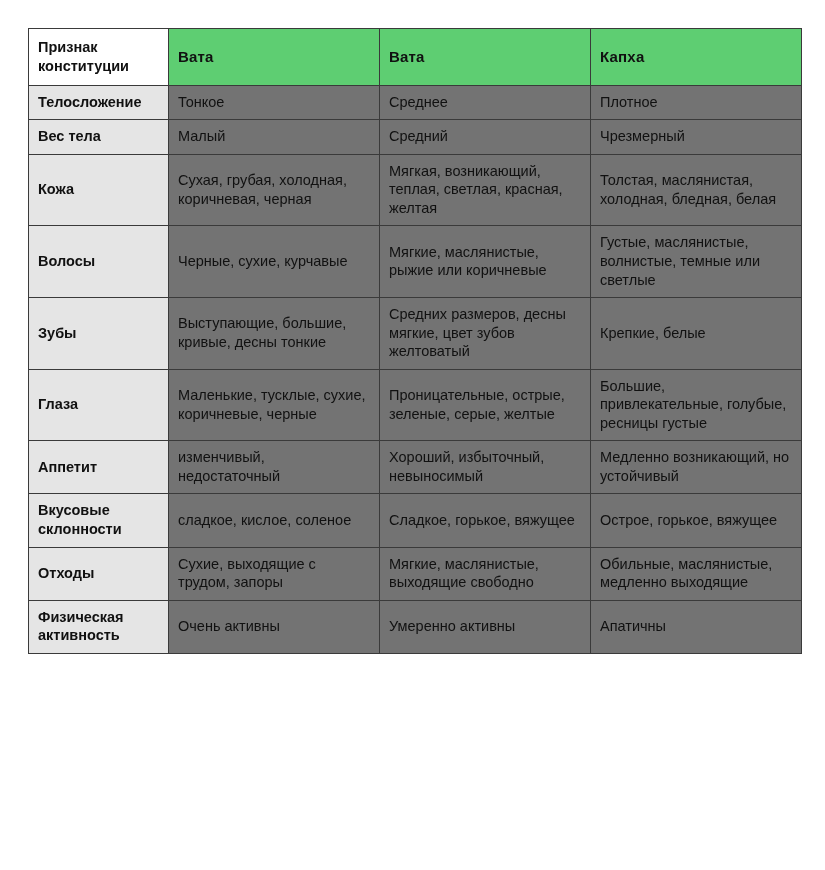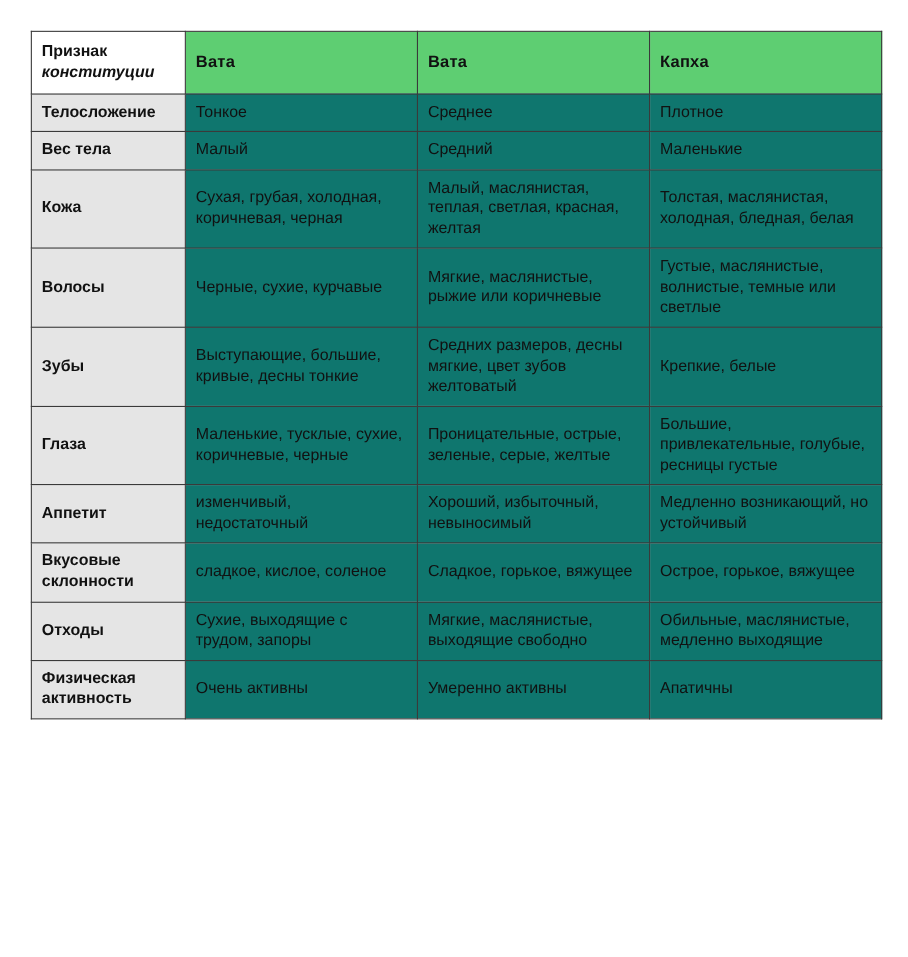--- a/index.html
+++ b/index.html
@@ -58,25 +58,25 @@
     letter-spacing: .2px;
   }
   
   td.rowlabel {
     background: #e5e5e5;
     font-weight: bold;
     font-size: 14.5px;
     line-height: 1.25;
   }
   td.cell {
-    background: #0f766e;
+    background: #737373;
     font-size: 14.5px;
   }
   .corner-l1 { display: block; }
-  .corner-l2 { display: block; font-style: italic; }
+  .corner-l2 { display: block; }
 </style>
 </head>
 <body>
 
 <div class="sheet">
   <table class="dosha">
     <colgroup>
       <col class="c0">
         <col class="c1">
         <col class="c2">
@@ -97,26 +97,26 @@
       <tr>
         <td class="rowlabel">Телосложение</td>
         <td class="cell">Тонкое</td>
         <td class="cell">Среднее</td>
         <td class="cell">Плотное</td>
       </tr>
       <tr>
         <td class="rowlabel">Вес тела</td>
         <td class="cell">Малый</td>
         <td class="cell">Средний</td>
-        <td class="cell">Маленькие</td>
+        <td class="cell">Чрезмерный</td>
       </tr>
       <tr>
         <td class="rowlabel">Кожа</td>
         <td class="cell">Сухая, грубая, холодная, коричневая, черная</td>
-        <td class="cell">Малый, маслянистая, теплая, светлая, красная, желтая</td>
+        <td class="cell">Мягкая, возникающий, теплая, светлая, красная, желтая</td>
         <td class="cell">Толстая, маслянистая, холодная, бледная, белая</td>
       </tr>
       <tr>
         <td class="rowlabel">Волосы</td>
         <td class="cell">Черные, сухие, курчавые</td>
         <td class="cell">Мягкие, маслянистые, рыжие или коричневые</td>
         <td class="cell">Густые, маслянистые, волнистые, темные или светлые</td>
       </tr>
       <tr>
         <td class="rowlabel">Зубы</td>

